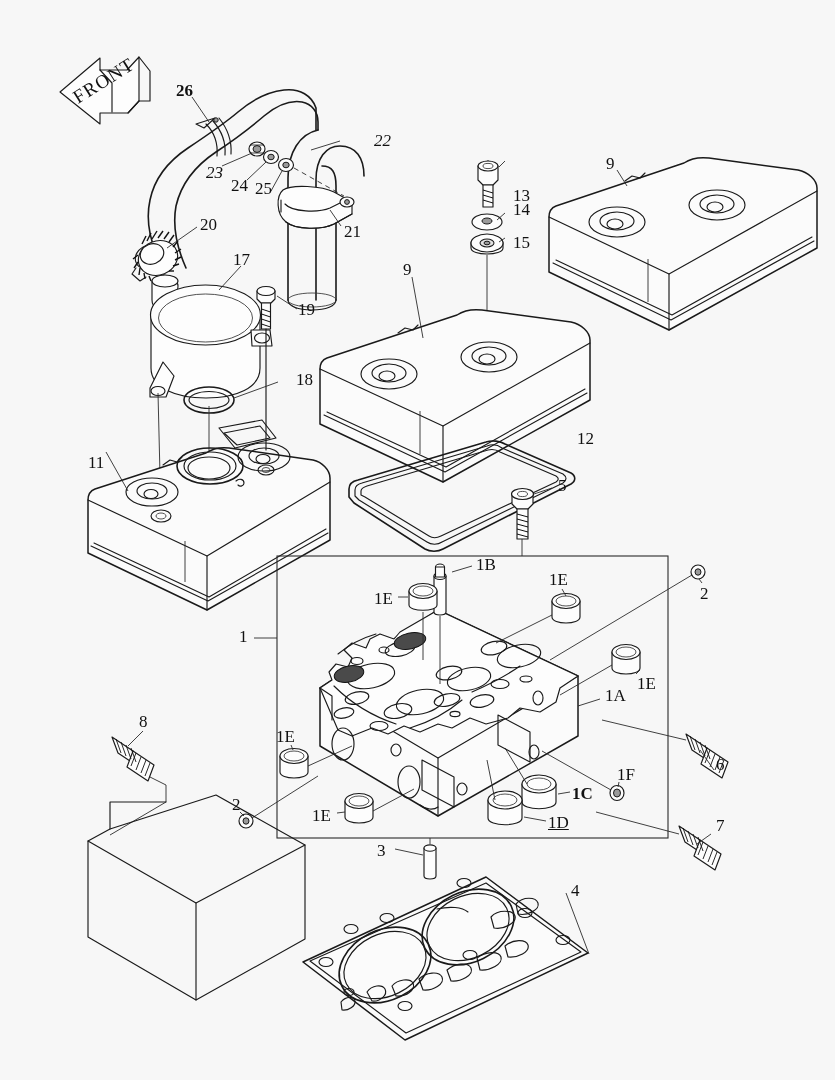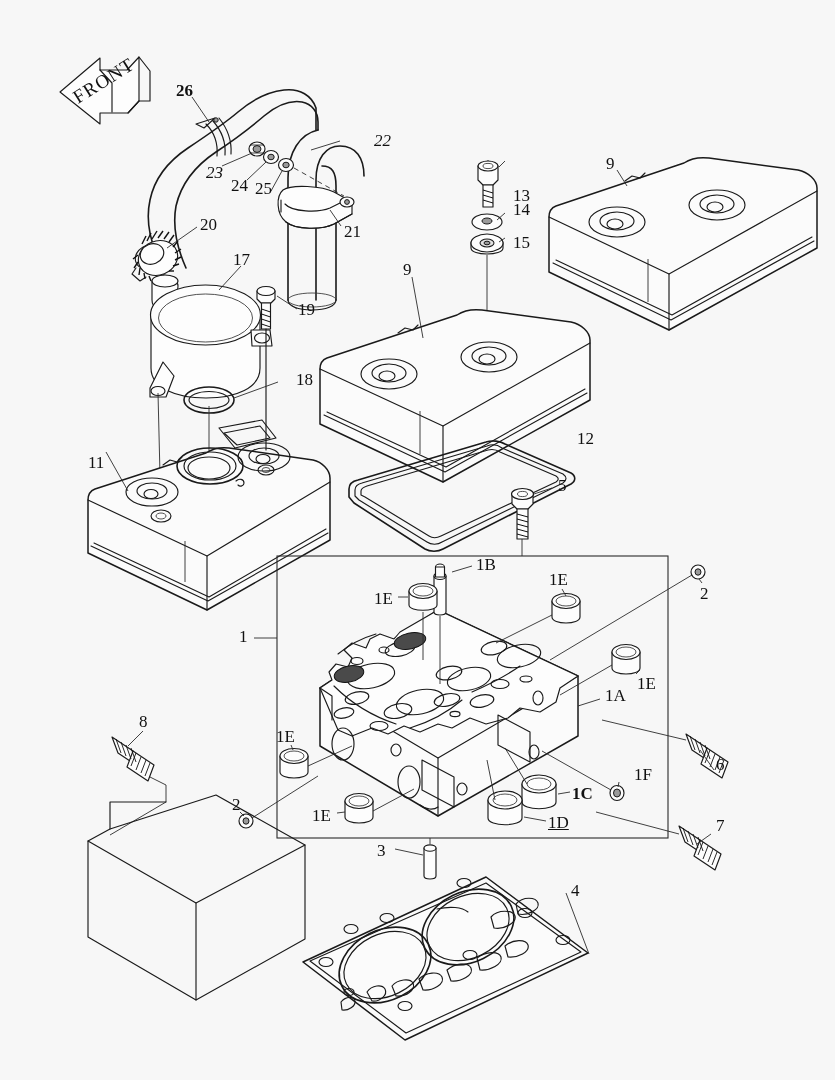--- a/index.html
+++ b/index.html
@@ -568,21 +568,21 @@
 <div class="lbl" style="left:239px;top:628px;">1</div>
 <div class="lbl" style="left:605px;top:687px;">1A</div>
 <div class="lbl" style="left:476px;top:556px;">1B</div>
 <div class="lbl" style="left:572px;top:785px;font-weight:bold;">1C</div>
 <div class="lbl" style="left:548px;top:814px;text-decoration:underline;">1D</div>
 <div class="lbl" style="left:374px;top:590px;">1E</div>
 <div class="lbl" style="left:549px;top:571px;">1E</div>
 <div class="lbl" style="left:637px;top:675px;">1E</div>
 <div class="lbl" style="left:276px;top:728px;">1E</div>
 <div class="lbl" style="left:312px;top:807px;">1E</div>
-<div class="lbl" style="left:634px;top:766px;">1F</div>
+<div class="lbl" style="left:617px;top:766px;">1F</div>
 <div class="lbl" style="left:700px;top:585px;">2</div>
 <div class="lbl" style="left:232px;top:796px;">2</div>
 <div class="lbl" style="left:377px;top:842px;">3</div>
 <div class="lbl" style="left:571px;top:882px;">4</div>
 <div class="lbl" style="left:558px;top:477px;">5</div>
 <div class="lbl" style="left:716px;top:756px;">6</div>
 <div class="lbl" style="left:716px;top:817px;">7</div>
 <div class="lbl" style="left:139px;top:713px;">8</div>
 <div class="lbl" style="left:403px;top:261px;">9</div>
 <div class="lbl" style="left:606px;top:155px;">9</div>

